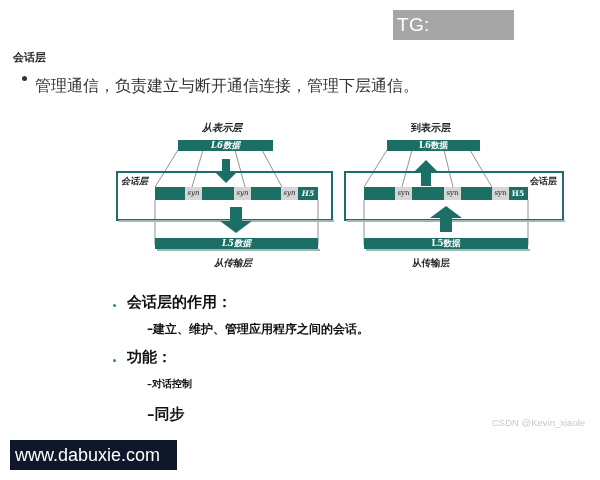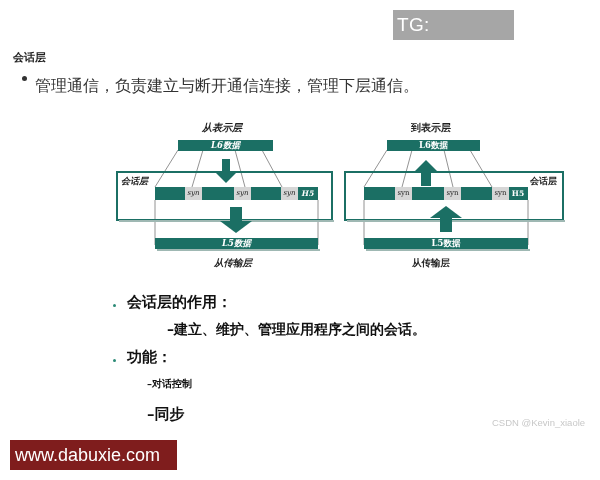--- a/index.html
+++ b/index.html
@@ -33,21 +33,21 @@
   .slide-bullet {
     position: absolute; width: 3px; height: 3px; border-radius: 50%; background: #2b8a76;
   }
   .csdn {
     position: absolute; left: 492px; top: 417px; font-size: 9.5px; color: #c8c8c8;
     font-family: "Liberation Sans", sans-serif;
     text-align: center;
   }
   .site-watermark {
     position: absolute; left: 10px; top: 440px; width: 167px; height: 30px;
-    background: #7f1d1d; color: #fff; font-size: 18px; line-height: 30px;
+    background: #0f172a; color: #fff; font-size: 18px; line-height: 30px;
     padding-left: 5px; box-sizing: border-box; font-family: "Liberation Sans", sans-serif;
   }
 </style>
 </head>
 <body>
 
 <div class="tg-watermark">TG: MYYJJPP</div>
 
 <div class="section-title">会话层</div>
 
@@ -131,21 +131,21 @@
   <div style="position:absolute; left:55px; top:72px; width:17px; text-align:center; font-size:7px; line-height:13px; font-family:'DejaVu Serif',serif;">syn</div>
   <div style="position:absolute; left:104px; top:72px; width:17px; text-align:center; font-size:7px; line-height:13px; font-family:'DejaVu Serif',serif;">syn</div>
   <div style="position:absolute; left:152px; top:72px; width:17px; text-align:center; font-size:7px; line-height:13px; font-family:'DejaVu Serif',serif;">syn</div>
   <div style="position:absolute; left:169px; top:72px; width:18px; text-align:center; font-size:7.5px; line-height:13px; color:#fff; font-weight:bold; font-family:'DejaVu Serif',serif;">H5</div>
   <div style="position:absolute; left:24px; top:123px; width:164px; text-align:center; font-size:8.5px; line-height:11px; color:#fff; font-weight:bold; font-family:'DejaVu Serif',serif;">L5数据</div>
   <div style="position:absolute; left:72px; top:142px; font-size:9.5px; font-weight:bold; font-family:'DejaVu Serif',serif;">从传输层</div>
 </div>
 
 <span class="slide-bullet" style="left:113px; top:304px;"></span>
 <div class="slide-text" style="left:127px; top:293px; font-size:15px;">会话层的作用：</div>
-<div class="slide-text" style="left:147px; top:321px; font-size:14px;margin-left:20px;">–建立、维护、管理应用程序之间的会话。</div>
+<div class="slide-text" style="left:147px; top:321px; font-size:12px;">–建立、维护、管理应用程序之间的会话。</div>
 <span class="slide-bullet" style="left:113px; top:359px;"></span>
 <div class="slide-text" style="left:127px; top:348px; font-size:15px;">功能：</div>
 <div class="slide-text" style="left:147px; top:377px; font-size:10px;">–对话控制</div>
 <div class="slide-text" style="left:147px; top:405px; font-size:15px;">–同步</div>
 
 <div class="csdn">CSDN @Kevin_xiaole</div>
 
 <div class="site-watermark">www.dabuxie.com</div>
 
 </body></html>

